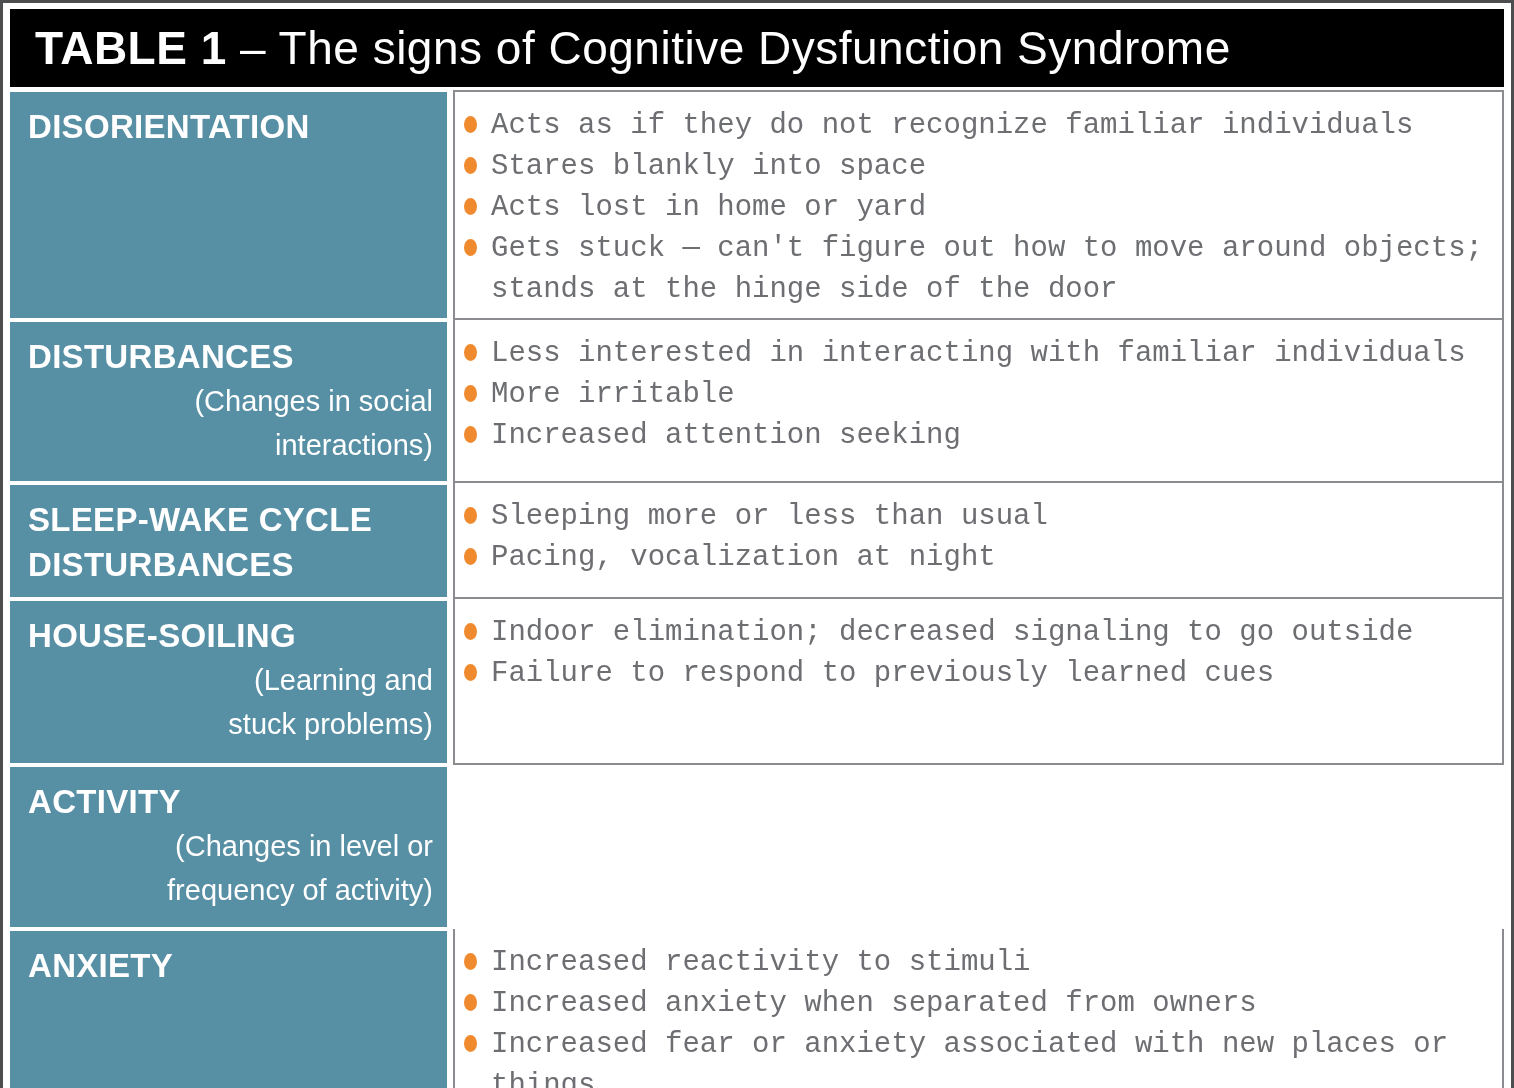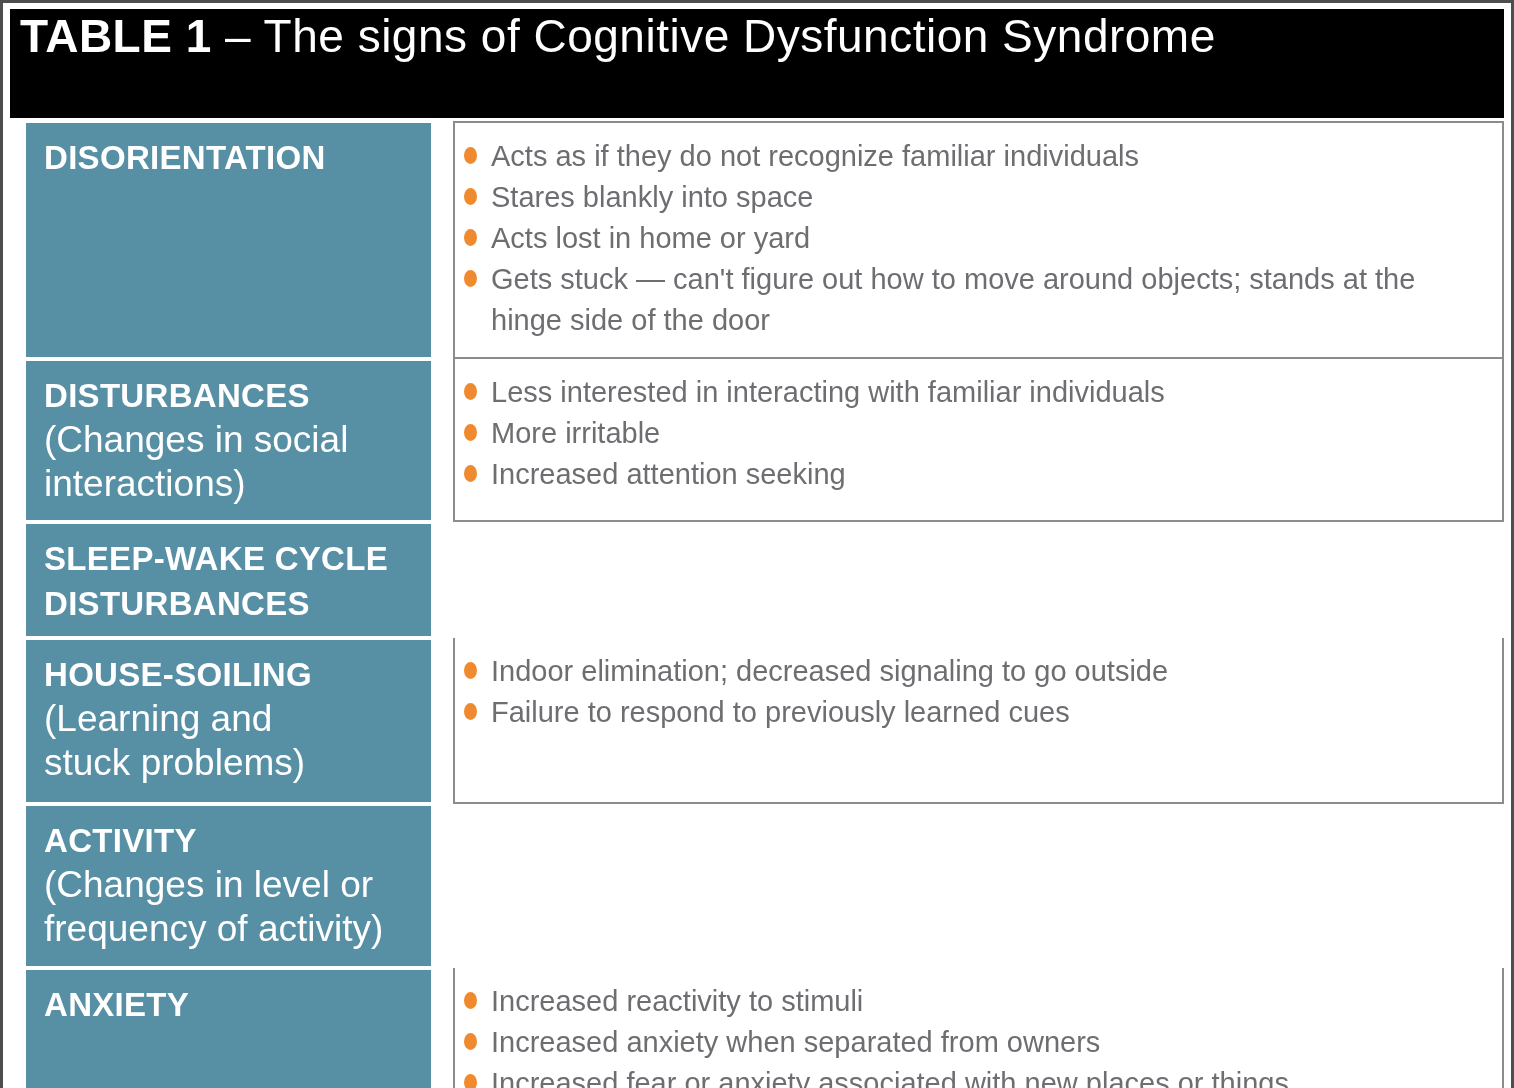--- a/index.html
+++ b/index.html
@@ -19,23 +19,23 @@
   }
   .table-frame{
     width:1514px;
     border:3px solid var(--outer-border);
     background:#ffffff;
     padding:6px 7px 0 7px;
   }
   .table-header{
     background:var(--header-bg);
     color:var(--header-text);
-    height:109px;
-    display:flex;align-items:flex-start;
-    padding-left:10px;
+    height:78px;
+    display:flex;align-items:center;
+    padding-left:25px;
     font-size:46px;
     letter-spacing:0.5px;
     margin-bottom:3px;
     white-space:pre;
   }
   .table-header .title-bold{font-weight:bold;}
   .table-header .title-rest{font-weight:normal;}
   .rows{width:100%;}
   .row{
     display:grid;
@@ -44,41 +44,43 @@
   }
   .row:nth-child(1){min-height:227px;}
   .row:nth-child(2){min-height:163px;}
   .row:nth-child(3){min-height:115px;border-radius:17px;}
   .row:nth-child(4){min-height:166px;border-radius:13px;}
   .row:nth-child(5){min-height:164px;border-radius:14px;}
   .row:nth-child(6){min-height:135px;}
   .cell-left{
     background:var(--teal);
     color:#ffffff;
-    margin:2px 16px;
+    margin:2px 0;
     padding:12px 14px 10px 18px;
   }
   .category-title{
     font-size:33px;
     font-weight:bold;
     line-height:45px;
     white-space:pre-line;
     letter-spacing:0.3px;
   }
   .category-subtitle{
-    font-size:37px;
+    font-size:29px;
     font-weight:normal;
     line-height:44px;
     white-space:pre-line;
+    text-align:right;
   }
   .cell-right{
     background:#ffffff;
     border:2px solid var(--cell-border);
     border-top:none;
-    padding:13px 14px 16px 6px;
+    padding:13px 14px 8px 6px;
+    font-family:Liberation Mono, monospace;
   }
   .row:first-child .cell-right{border-top:2px solid var(--cell-border);}
   .bullet-list{
     list-style:none;
     color:var(--body-text);
     font-size:29px;
     line-height:41px;
   }
   .bullet-list li{
     position:relative;
@@ -130,20 +132,26 @@
           </ul>
     </div>
   </div>
 
   <div class="row">
     <div class="cell-left">
       <div class="category-title">SLEEP-WAKE CYCLE
 DISTURBANCES</div>
 
     </div>
+    <div class="cell-right">
+      <ul class="bullet-list">
+            <li>Sleeping more or less than usual</li>
+            <li>Pacing, vocalization at night</li>
+          </ul>
+    </div>
   </div>
 
   <div class="row">
     <div class="cell-left">
       <div class="category-title">HOUSE-SOILING</div>
       <div class="category-subtitle">(Learning and
 stuck problems)</div>
     </div>
     <div class="cell-right">
       <ul class="bullet-list">

